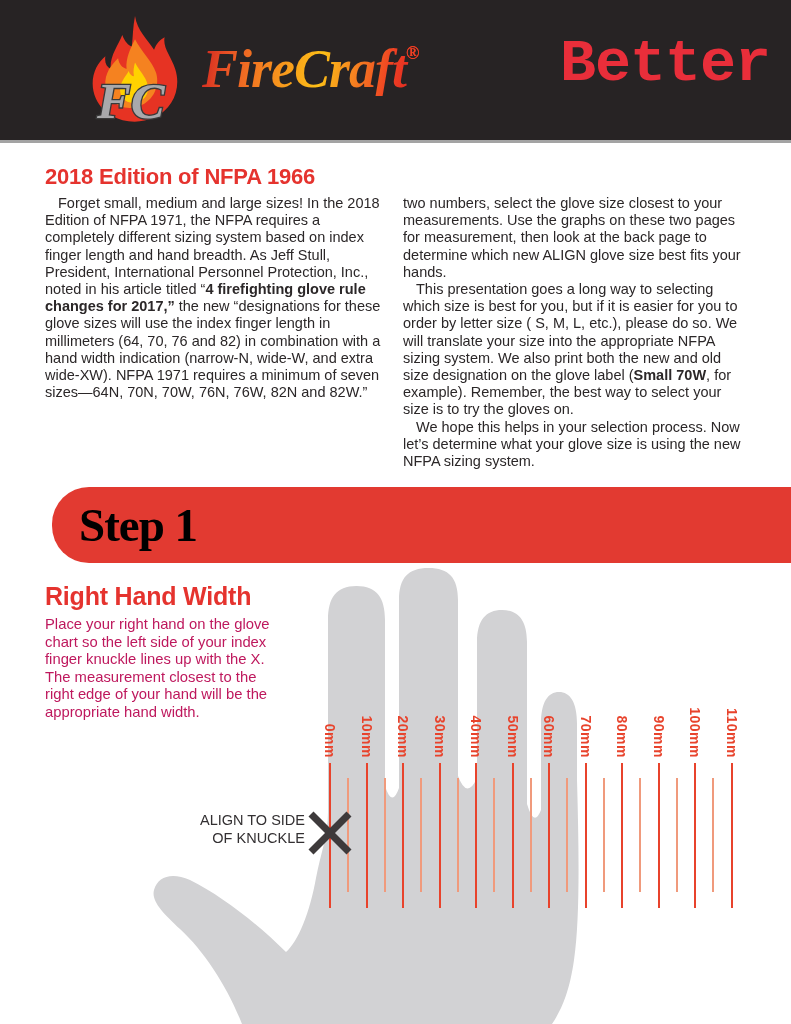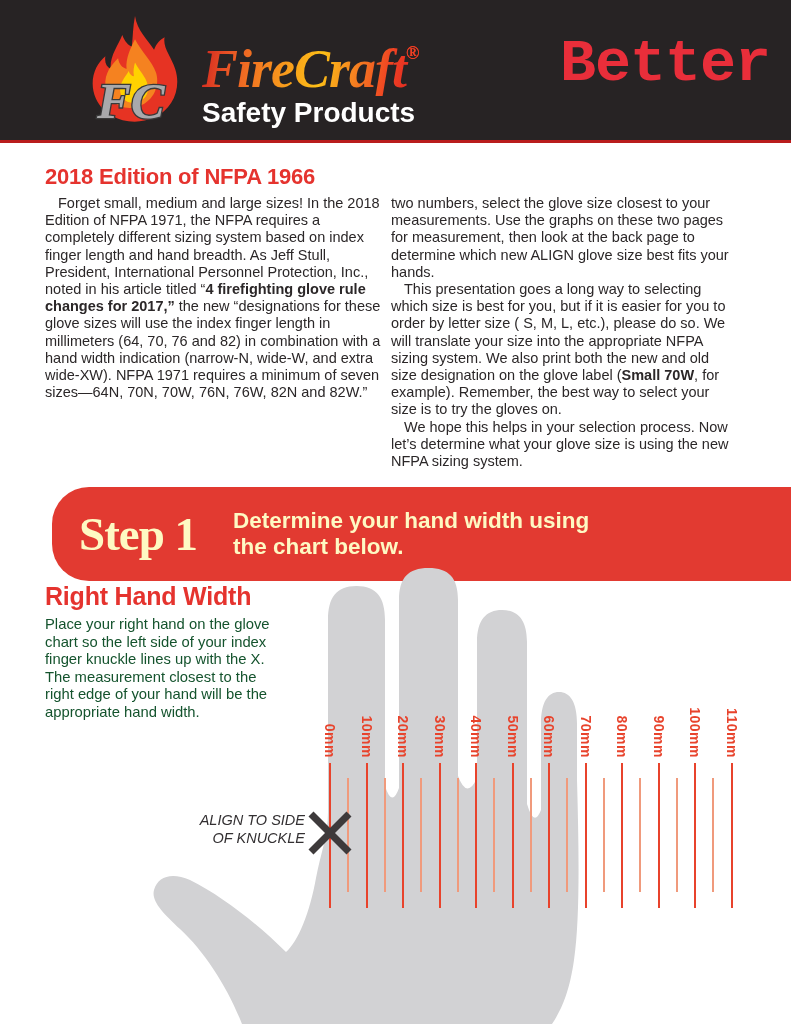--- a/index.html
+++ b/index.html
@@ -4,21 +4,21 @@
 <style>
   html,body{margin:0;padding:0;background:#e9e9e9;}
   .page{
     position:relative;width:791px;height:1024px;margin:0 auto;
     background:#ffffff;overflow:hidden;
     font-family:"Liberation Sans",sans-serif;
   }
   
   .header-bar{
     position:absolute;left:0;top:0;width:791px;height:140px;
-    background:#272324;border-bottom:3px solid #b91c1c;
+    background:#272324;border-bottom:3px solid #a3a3a3;
   }
   .logo{position:absolute;left:82px;top:16px;display:flex;align-items:flex-start;}
   .flame{width:106px;height:110px;flex:0 0 auto;}
   .logo-text{margin-left:14px;padding-top:10px;}
   .brand{
     font-family:"Liberation Serif",serif;font-style:italic;font-weight:bold;
     font-size:54px;line-height:54px;letter-spacing:-1px;white-space:nowrap;
     background:linear-gradient(100deg,#cf1f1f 0%,#e95425 14%,#f58220 30%,#f9a51a 44%,#fdbf17 55%,#f58220 70%,#ef4023 86%,#d92121 100%);
     -webkit-background-clip:text;background-clip:text;color:transparent;
   }
@@ -33,100 +33,96 @@
   .tagline{
     position:absolute;left:560px;top:32px;white-space:nowrap;
     font-family:Liberation Mono, monospace;font-weight:bold;font-size:60px;line-height:64px;
     letter-spacing:-1px;
   }
   
   .intro-heading{
     position:absolute;left:45px;top:164px;margin:0;
     font-size:22px;font-weight:bold;letter-spacing:-0.2px;
   }
-  .cols{position:absolute;left:45px;top:195px;display:flex;}
+  .cols{position:absolute;left:45px;top:195px;display:flex;gap:12px;}
   .col{width:346px;font-size:14.5px;line-height:17.2px;color:#2b2728;}
   .col p{margin:0;}
   .col p.ind{text-indent:13px;}
   .col b{font-weight:bold;}
   
   .step-banner{
-    position:absolute;left:52px;top:487px;width:739px;height:94px;
+    position:absolute;left:52px;top:487px;width:739px;height:76px;
     border-radius:37px 0 0 37px;display:flex;align-items:center;
-    color:#fef9c3;
+    color:#000000;
+    gap:20px;
   }
   .step-label{
     font-family:"Liberation Serif",serif;font-weight:bold;font-size:47px;
     letter-spacing:-1px;margin-left:27px;white-space:nowrap;
   }
   .step-desc{margin-left:36px;font-weight:bold;font-size:22.5px;line-height:26px;}
   .step-desc .line{display:block;}
   
   .rhw-heading{
     position:absolute;left:45px;top:582px;margin:0;
     font-size:25px;font-weight:bold;letter-spacing:-0.2px;
   }
   .instructions{
     position:absolute;left:45px;top:616px;width:242px;margin:0;
-    font-size:14.8px;line-height:17.6px;color:#14532d;
+    font-size:14.8px;line-height:17.6px;color:#be185d;
   }
   .hand-svg{position:absolute;left:0;top:0;width:791px;height:1024px;}
   .ruler-layer{position:absolute;left:0;top:0;width:791px;height:1024px;}
   .ruler-label{
     position:absolute;transform:translate(-50%,-100%);
     writing-mode:vertical-rl;
     font-weight:bold;font-size:14px;letter-spacing:0.5px;white-space:nowrap;
   }
   .tick{position:absolute;width:2px;transform:translateX(-50%);}
   .xmark{position:absolute;left:307px;top:810px;width:46px;height:46px;}
   .align-note{
     position:absolute;left:160px;top:812px;width:145px;text-align:right;
     font-size:14.5px;line-height:17.5px;color:#333032;
   }
-  .align-note .line{display:block;font-style:italic;}
+  .align-note .line{display:block;}
 </style>
 </head>
 <body>
 
 <div class="page">
 
   <header class="header-bar" style="background: rgb(39, 35, 36);">
     <div class="logo">
       <svg class="flame" viewBox="0 0 100 104">
         <path fill="#e63323" d="M50 0 C52 14 62 22 68 32 C70 26 74 22 78 20 C76 30 84 38 88 50 C94 68 86 88 68 96 C48 105 22 98 13 78 C6 62 12 46 22 38 C21 44 23 48 27 50 C26 38 34 28 38 18 C40 24 44 28 47 29 C48 20 48 10 50 0 Z"></path>
         <path fill="#f58220" d="M50 22 C56 34 66 42 70 54 C74 68 66 82 52 86 C36 90 24 80 22 66 C21 54 28 46 34 40 C35 46 38 49 42 50 C41 40 46 30 50 22 Z"></path>
         <path fill="#ffd200" d="M50 44 C54 52 60 57 62 65 C64 74 58 81 50 82 C41 83 35 76 36 68 C37 61 42 56 44 52 C45 55 47 57 49 57 C48 52 49 48 50 44 Z"></path>
         <text x="14" y="96" font-family="Liberation Serif,serif" font-style="italic" font-weight="bold" font-size="48" fill="#a9a9ab" stroke="#3a3a3a" stroke-width="2.5" style="paint-order:stroke">FC</text>
       </svg>
       <div class="logo-text">
         <div class="brand"><span>FireCraft</span><span class="reg">®</span></div>
-        <div class="brand-sub">Safety Products</div>
       </div>
     </div>
     <div class="tagline" style="color: rgb(233, 46, 58);">Better Sa</div>
   </header>
 
   <h1 class="intro-heading" style="color: rgb(229, 51, 46);">2018 Edition of NFPA 1966</h1>
   <div class="cols">
     <div class="col">
         <p class="ind"><span>Forget small, medium and large sizes! In the 2018 Edition of NFPA 1971, the NFPA requires a completely different sizing system based on index finger length and hand breadth. As Jeff Stull, President, International Personnel Protection, Inc., noted in his article titled “</span><b>4 firefighting glove rule changes for 2017,”</b><span> the new “designations for these glove sizes will use the index finger length in millimeters (64, 70, 76 and 82) in combination with a hand width indication (narrow-N, wide-W, and extra wide-XW). NFPA 1971 requires a minimum of seven sizes—64N, 70N, 70W, 76N, 76W, 82N and 82W.”</span></p>
       </div>
     <div class="col">
         <p><span>two numbers, select the glove size closest to your measurements. Use the graphs on these two pages for measurement, then look at the back page to determine which new ALIGN glove size best fits your hands.</span></p>
         <p class="ind"><span>This presentation goes a long way to selecting which size is best for you, but if it is easier for you to order by letter size ( S, M, L, etc.), please do so. We will translate your size into the appropriate NFPA sizing system. We also print both the new and old size designation on the glove label (</span><b>Small 70W</b><span>, for example). Remember, the best way to select your size is to try the gloves on.</span></p>
         <p class="ind"><span>We hope this helps in your selection process. Now let’s determine what your glove size is using the new NFPA sizing system.</span></p>
       </div>
   </div>
 
   <div class="step-banner" style="background: rgb(226, 58, 49);">
     <span class="step-label">Step 1</span>
-    <span class="step-desc">
-        <span class="line">Determine your hand width using</span>
-        <span class="line">the chart below.</span>
-      </span>
   </div>
 
   <h2 class="rhw-heading" style="color: rgb(229, 51, 46);">Right Hand Width</h2>
   <p class="instructions">Place your right hand on the glove chart so the left side of your index finger knuckle lines up with the X. The measurement closest to the right edge of your hand will be the appropriate hand width.</p>
 
   <svg class="hand-svg" viewBox="0 0 791 1024">
     <path id="hand-path" d="
       M 328 812 L 328 620
       C 328 598 336 586 356.5 586 C 377 586 385 598 385 620
       L 385 786 Q 392 808 399 788

